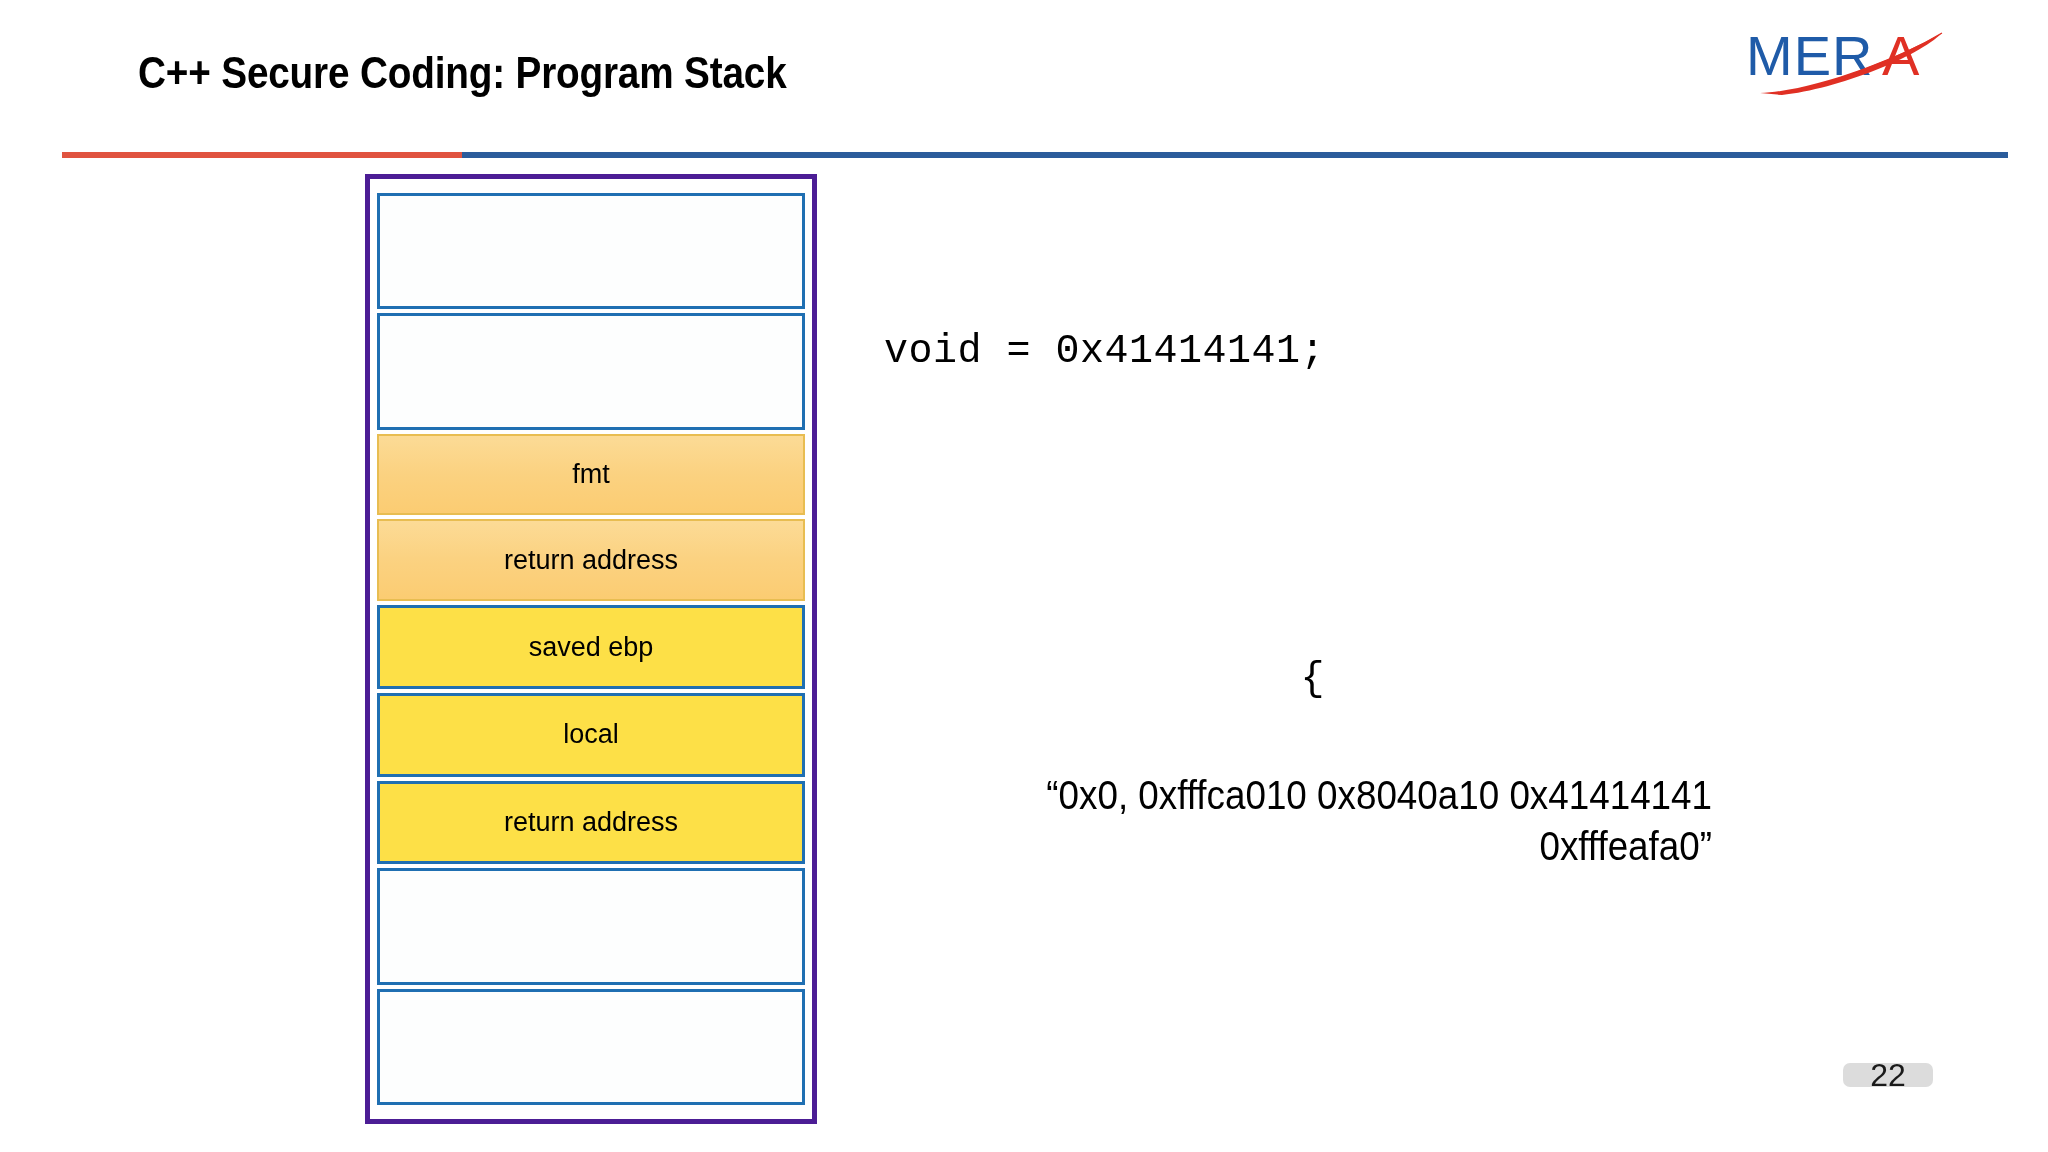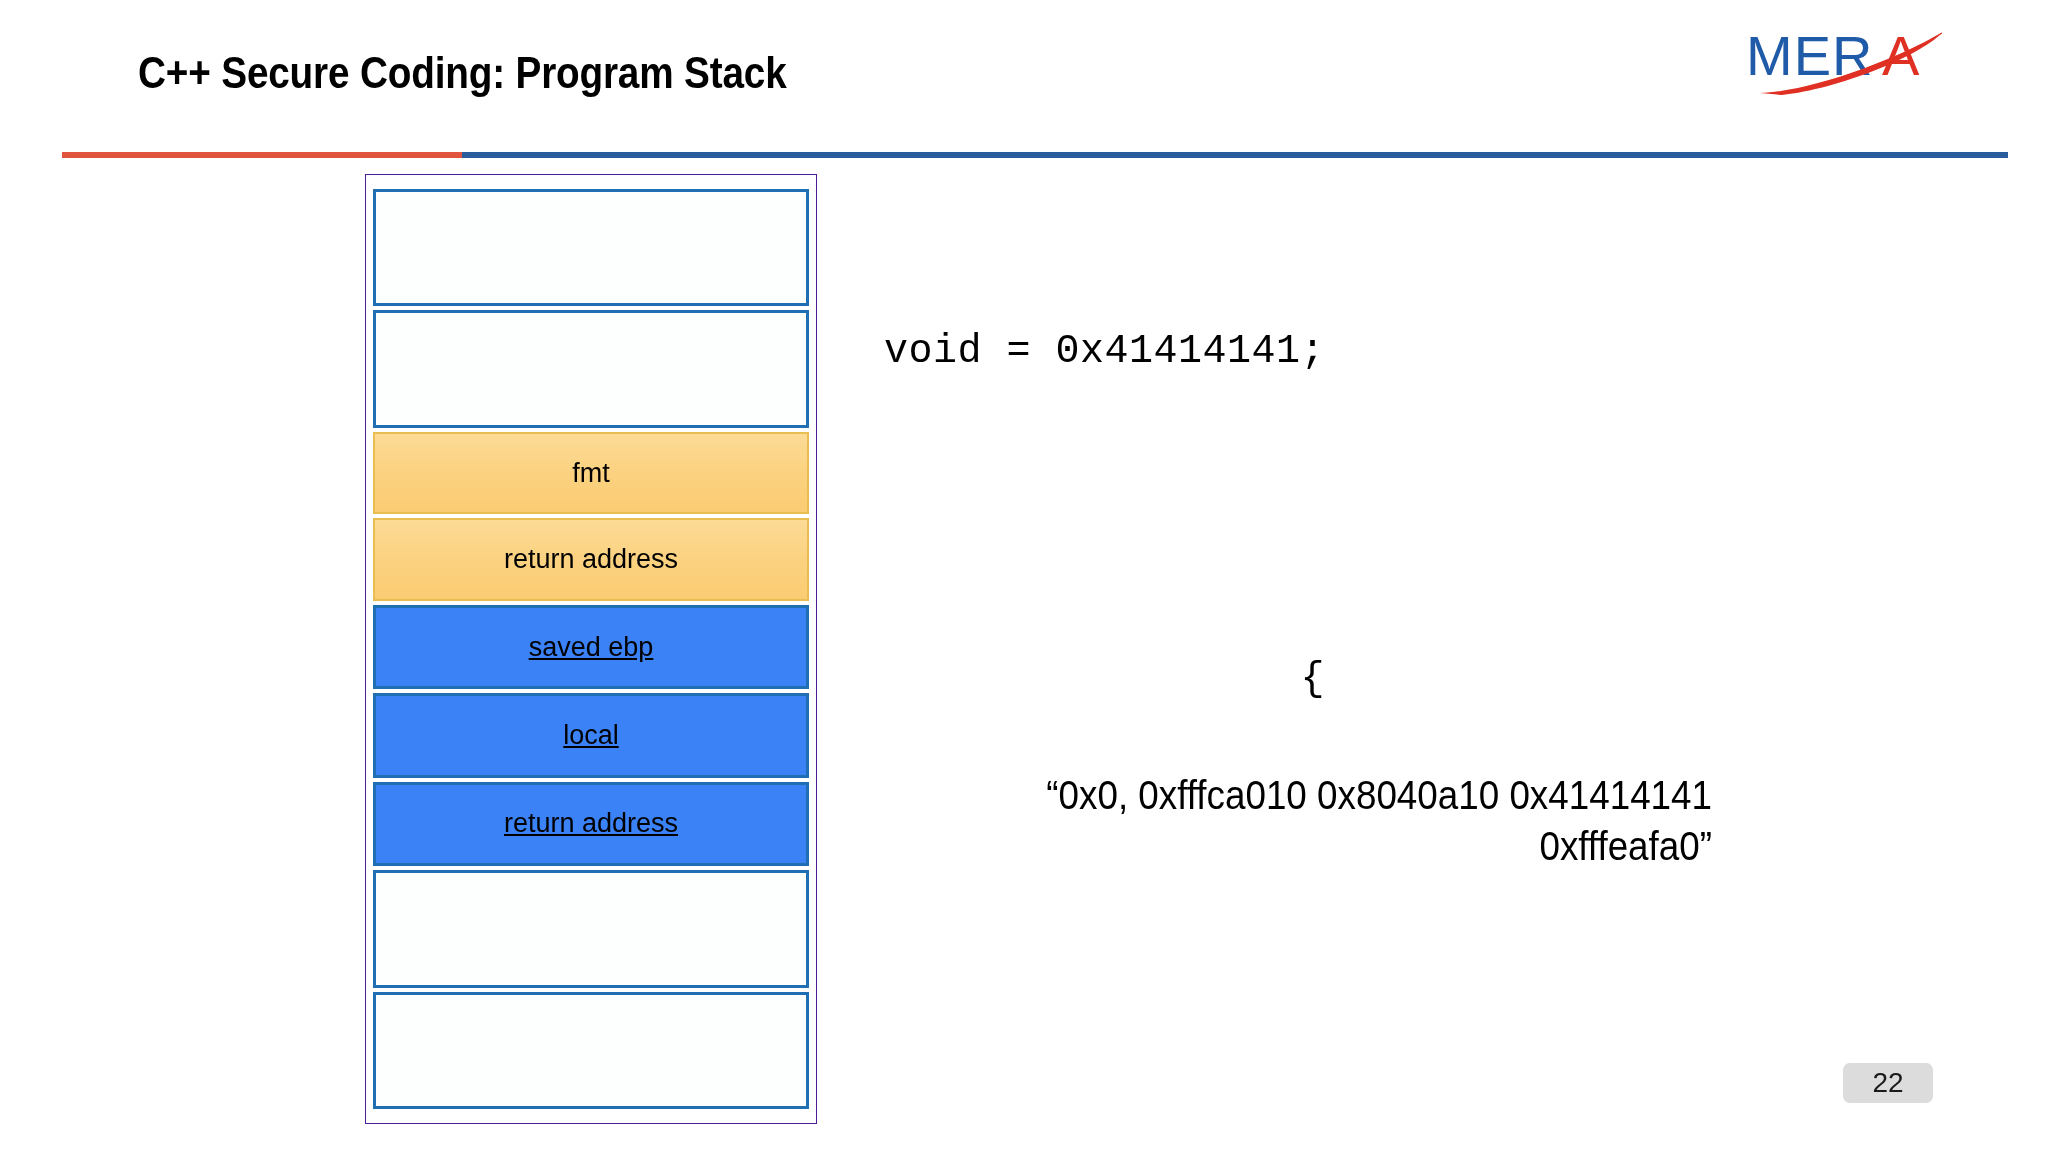--- a/index.html
+++ b/index.html
@@ -68,21 +68,21 @@
     background: #2B5C9B;
   }
 
   
   .stack-box {
     position: absolute;
     left: 365px;
     top: 174px;
     width: 452px;
     height: 950px;
-    border: 1px solid #4c1d95;
+    border: 5px solid #4c1d95;
     background: #ffffff;
     box-sizing: border-box;
     padding: 14px 7px;
     display: flex;
     flex-direction: column;
     gap: 4px;
   }
   .stack-cell {
     box-sizing: border-box;
     display: flex;
@@ -93,22 +93,21 @@
     line-height: 1;
   }
   .stack-cell.empty-cell {
     flex: 1.42;
     border: 3px solid #1F6FB2;
     background: #FDFEFE;
   }
   .stack-cell.plain-cell {
     flex: 1;
     border: 3px solid #1F6FB2;
-    background: #3b82f6;
-    text-decoration: underline;
+    background: #fde047;
   }
   .stack-cell.highlight-cell {
     flex: 1;
     border: 2px solid #E8BD51;
     background: linear-gradient(to bottom, #FCDB96 0%, #FBD281 48%, #FBCC72 100%);
   }
 
   
   .code-block {
     position: absolute;
@@ -137,27 +136,27 @@
     transform: scaleX(0.92);
     transform-origin: left top;
   }
 
   
   .page-badge {
     position: absolute;
     left: 1843px;
     top: 1063px;
     width: 90px;
-    height: 40px;
+    height: 24px;
     background: #DCDCDC;
     border-radius: 7px;
     display: flex;
     align-items: center;
     justify-content: center;
-    font-size: 28px;
+    font-size: 32px;
     color: #1a1a1a;
   }
 </style>
 </head>
 <body>
 
 <div class="slide">
 
   <div class="slide-title">C++ Secure Coding: Program Stack</div>
 

